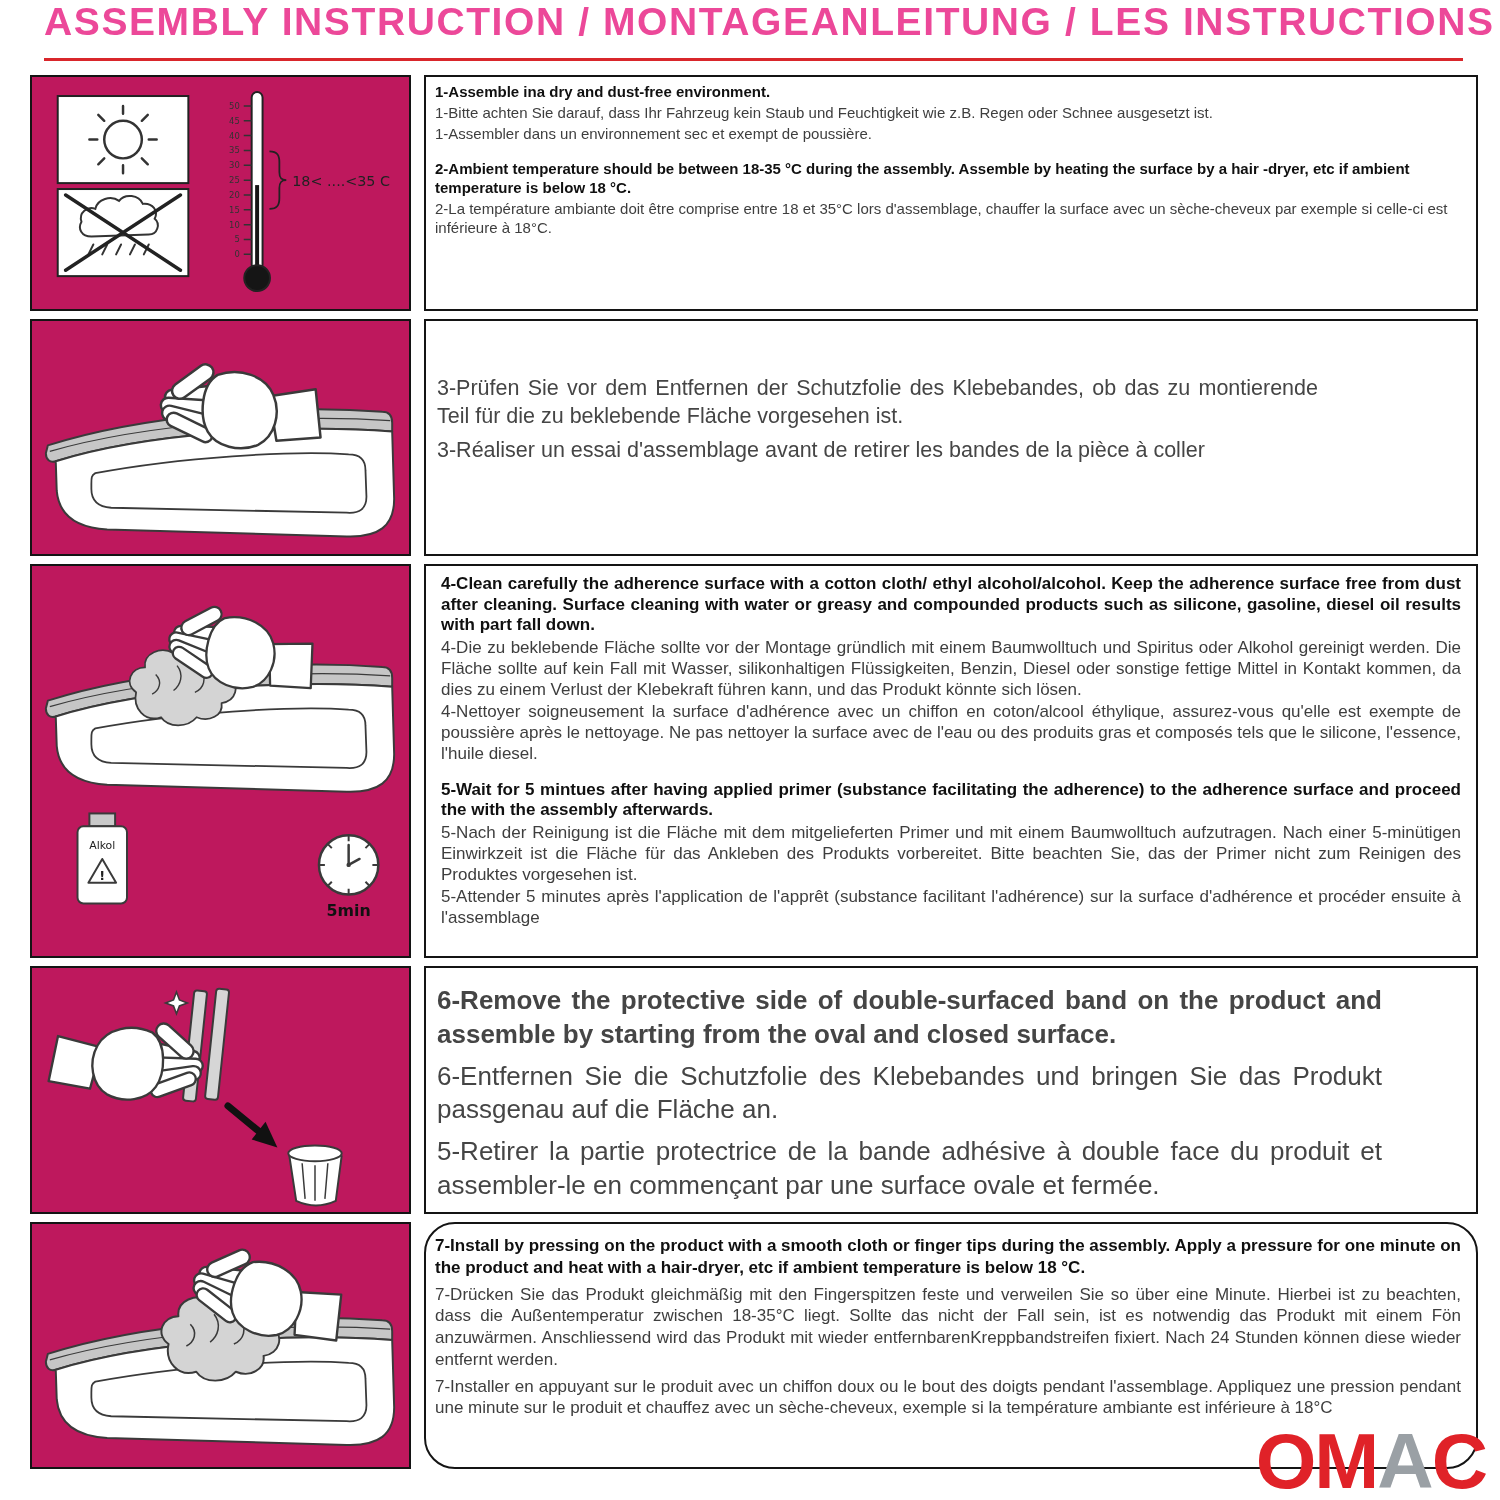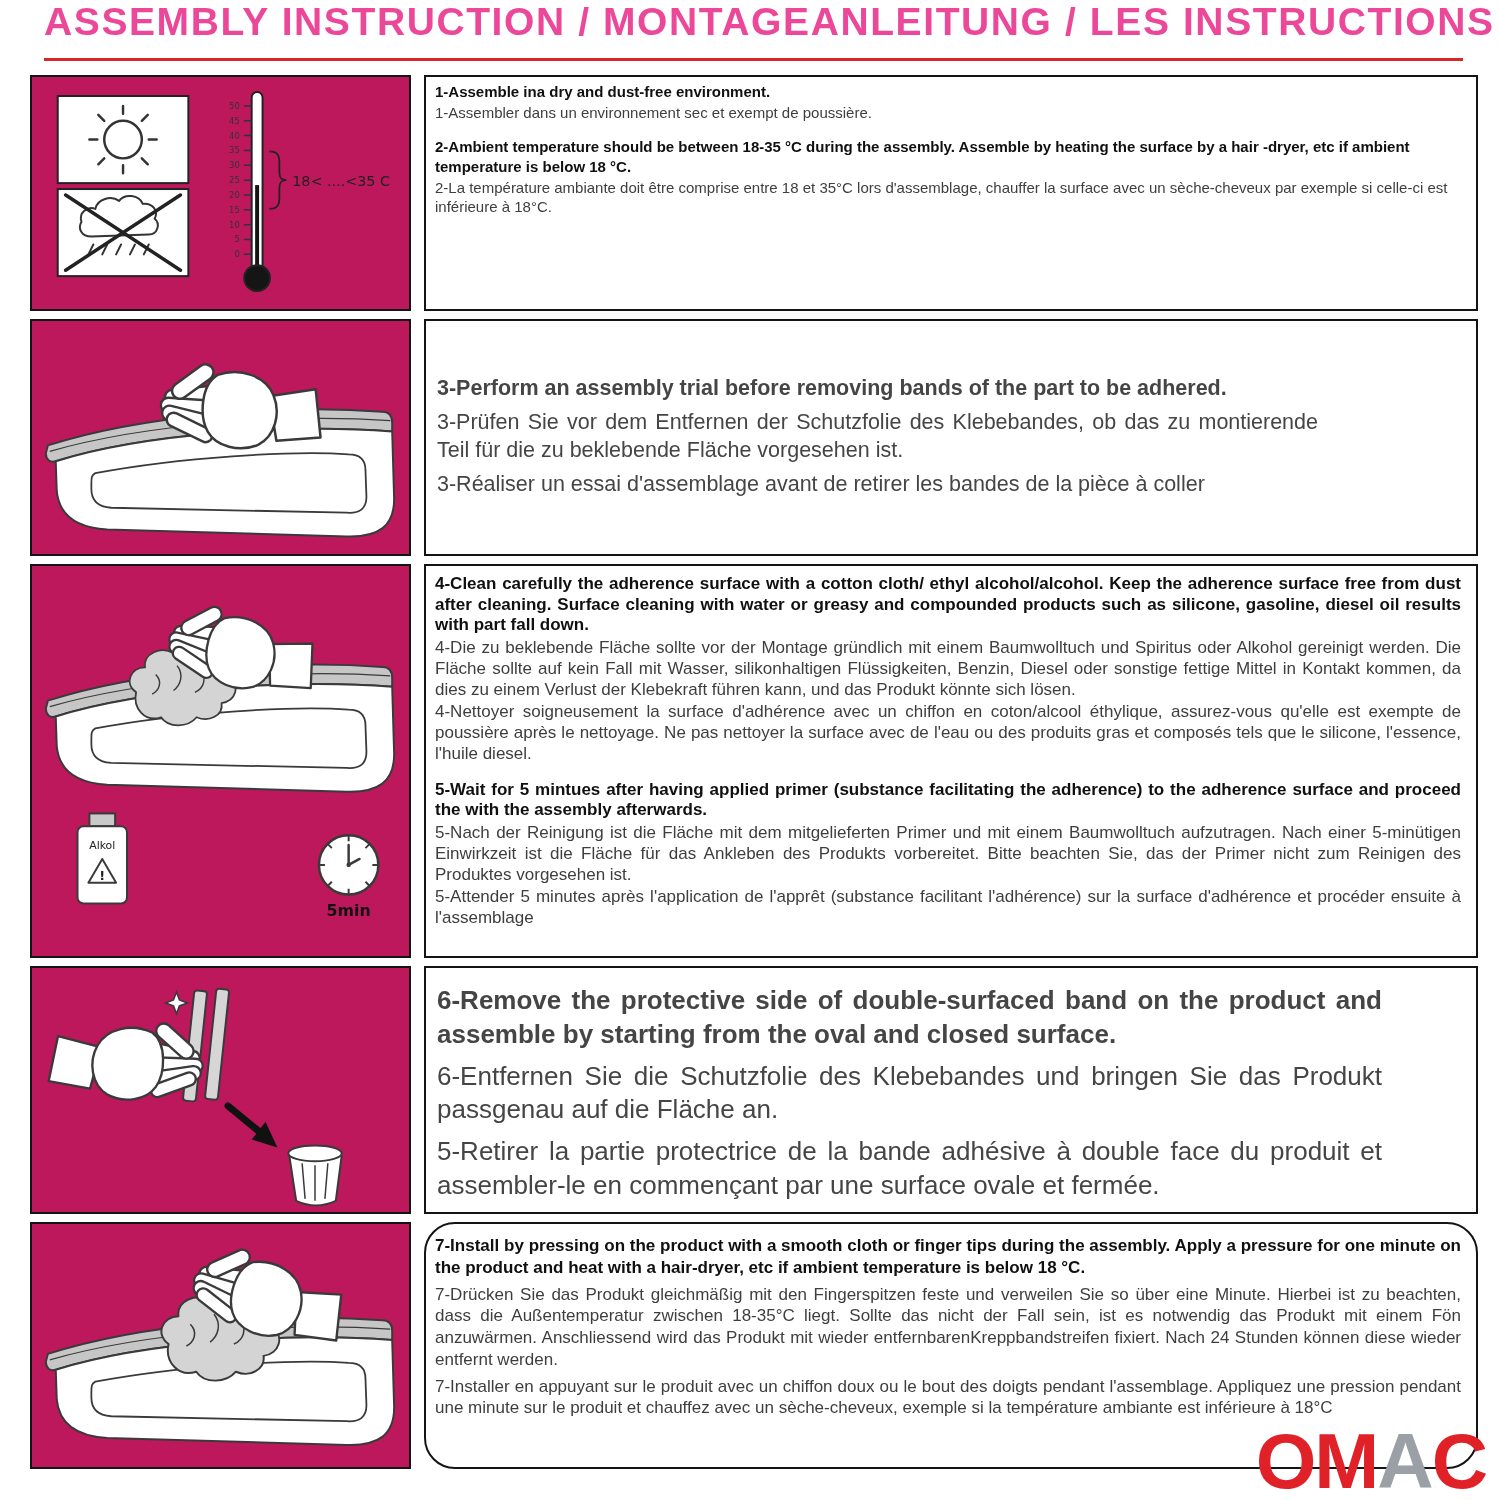--- a/index.html
+++ b/index.html
@@ -32,21 +32,21 @@
   p { margin:0; color:#3e3e3e; }
   .b { font-weight:bold; color:#101010; }
 
   .t1 { padding:5px 14px 0 9px; font-size:15px; line-height:1.28; }
   .t1 p { margin:0 0 2px; }
   .t1 .gap { margin-top:15px; }
 
   .t2 { padding:54px 158px 0 11px; font-size:21.5px; line-height:1.3; text-align:justify; }
   .t2 p { margin:0 0 6px; color:#454545; }
 
-  .t3 { padding:8px 15px 0 9px; font-size:17px; line-height:1.22; text-align:justify; }
+  .t3 { padding:8px 15px 0 15px; font-size:17px; line-height:1.22; text-align:justify; }
   .t3 p { margin:0 0 2px; }
   .t3 .gap { margin-top:15px; }
 
   .t4 { padding:16px 94px 0 11px; font-size:26px; line-height:1.3; text-align:justify; }
   .t4 p { margin:0 0 8px; color:#454545; }
 
   .t5 { padding:11px 15px 0 9px; font-size:17px; line-height:1.28; text-align:justify;border-radius:31px; }
   .t5 p { margin:0 0 5px; }
 
   .brand {
@@ -119,35 +119,35 @@
         <text x="210" y="151" font-size="8.5" text-anchor="end" fill="#333">10</text>
         <text x="210" y="166" font-size="8.5" text-anchor="end" fill="#333">5</text>
         <text x="210" y="181" font-size="8.5" text-anchor="end" fill="#333">0</text>
         <path d="M240,74 C248,74 250,78 250,85 L250,95 C250,101 252,103 257,103 C252,103 250,105 250,111 L250,121 C250,128 248,132 240,132" fill="none" stroke="#222" stroke-width="1.8"></path>
         <text x="263" y="109" font-size="14.5" fill="#222">18&lt; ....&lt;35 C</text>
       </g>
     </svg>
   </div>
   <div class="textbox t1">
     <p class="b">1-Assemble ina dry and dust-free environment.</p>
+    <p>1-Bitte achten Sie darauf, dass Ihr Fahrzeug kein Staub und Feuchtigkeit wie z.B. Regen oder Schnee ausgesetzt ist.</p>
     <p>1-Assembler dans un environnement sec et exempt de poussière.</p>
     <p class="b gap">2-Ambient temperature should be between 18-35 °C  during the assembly. Assemble by heating the surface by a hair -dryer, etc if ambient temperature is below 18 °C.</p>
     <p>2-La température ambiante doit être comprise entre 18 et 35°C lors d'assemblage, chauffer la surface avec un sèche-cheveux par exemple si celle-ci est inférieure à 18°C.</p>
   </div>
 </div>
 
 <div class="row" style="top:319px;height:237px;">
   <div class="illus">
     <svg viewBox="0 0 381 232">
       <use href="#sym-tray" y="20"></use>
       <use href="#sym-hand" transform="translate(198,88) rotate(6)"></use>
     </svg>
   </div>
   <div class="textbox t2">
-    <p class="b">3-Perform an assembly trial before removing bands of the part to be adhered.</p>
     <p>3-Prüfen Sie vor dem Entfernen der Schutzfolie des Klebebandes, ob das zu montierende Teil für die zu beklebende Fläche vorgesehen ist.</p>
     <p>3-Réaliser un essai d'assemblage avant de retirer les bandes de la pièce à coller</p>
   </div>
 </div>
 
 <div class="row" style="top:564px;height:394px;">
   <div class="illus">
     <svg viewBox="0 0 381 390">
       <use href="#sym-tray" y="30"></use>
       <use href="#sym-cloth" transform="translate(152,122) scale(0.9)"></use>

